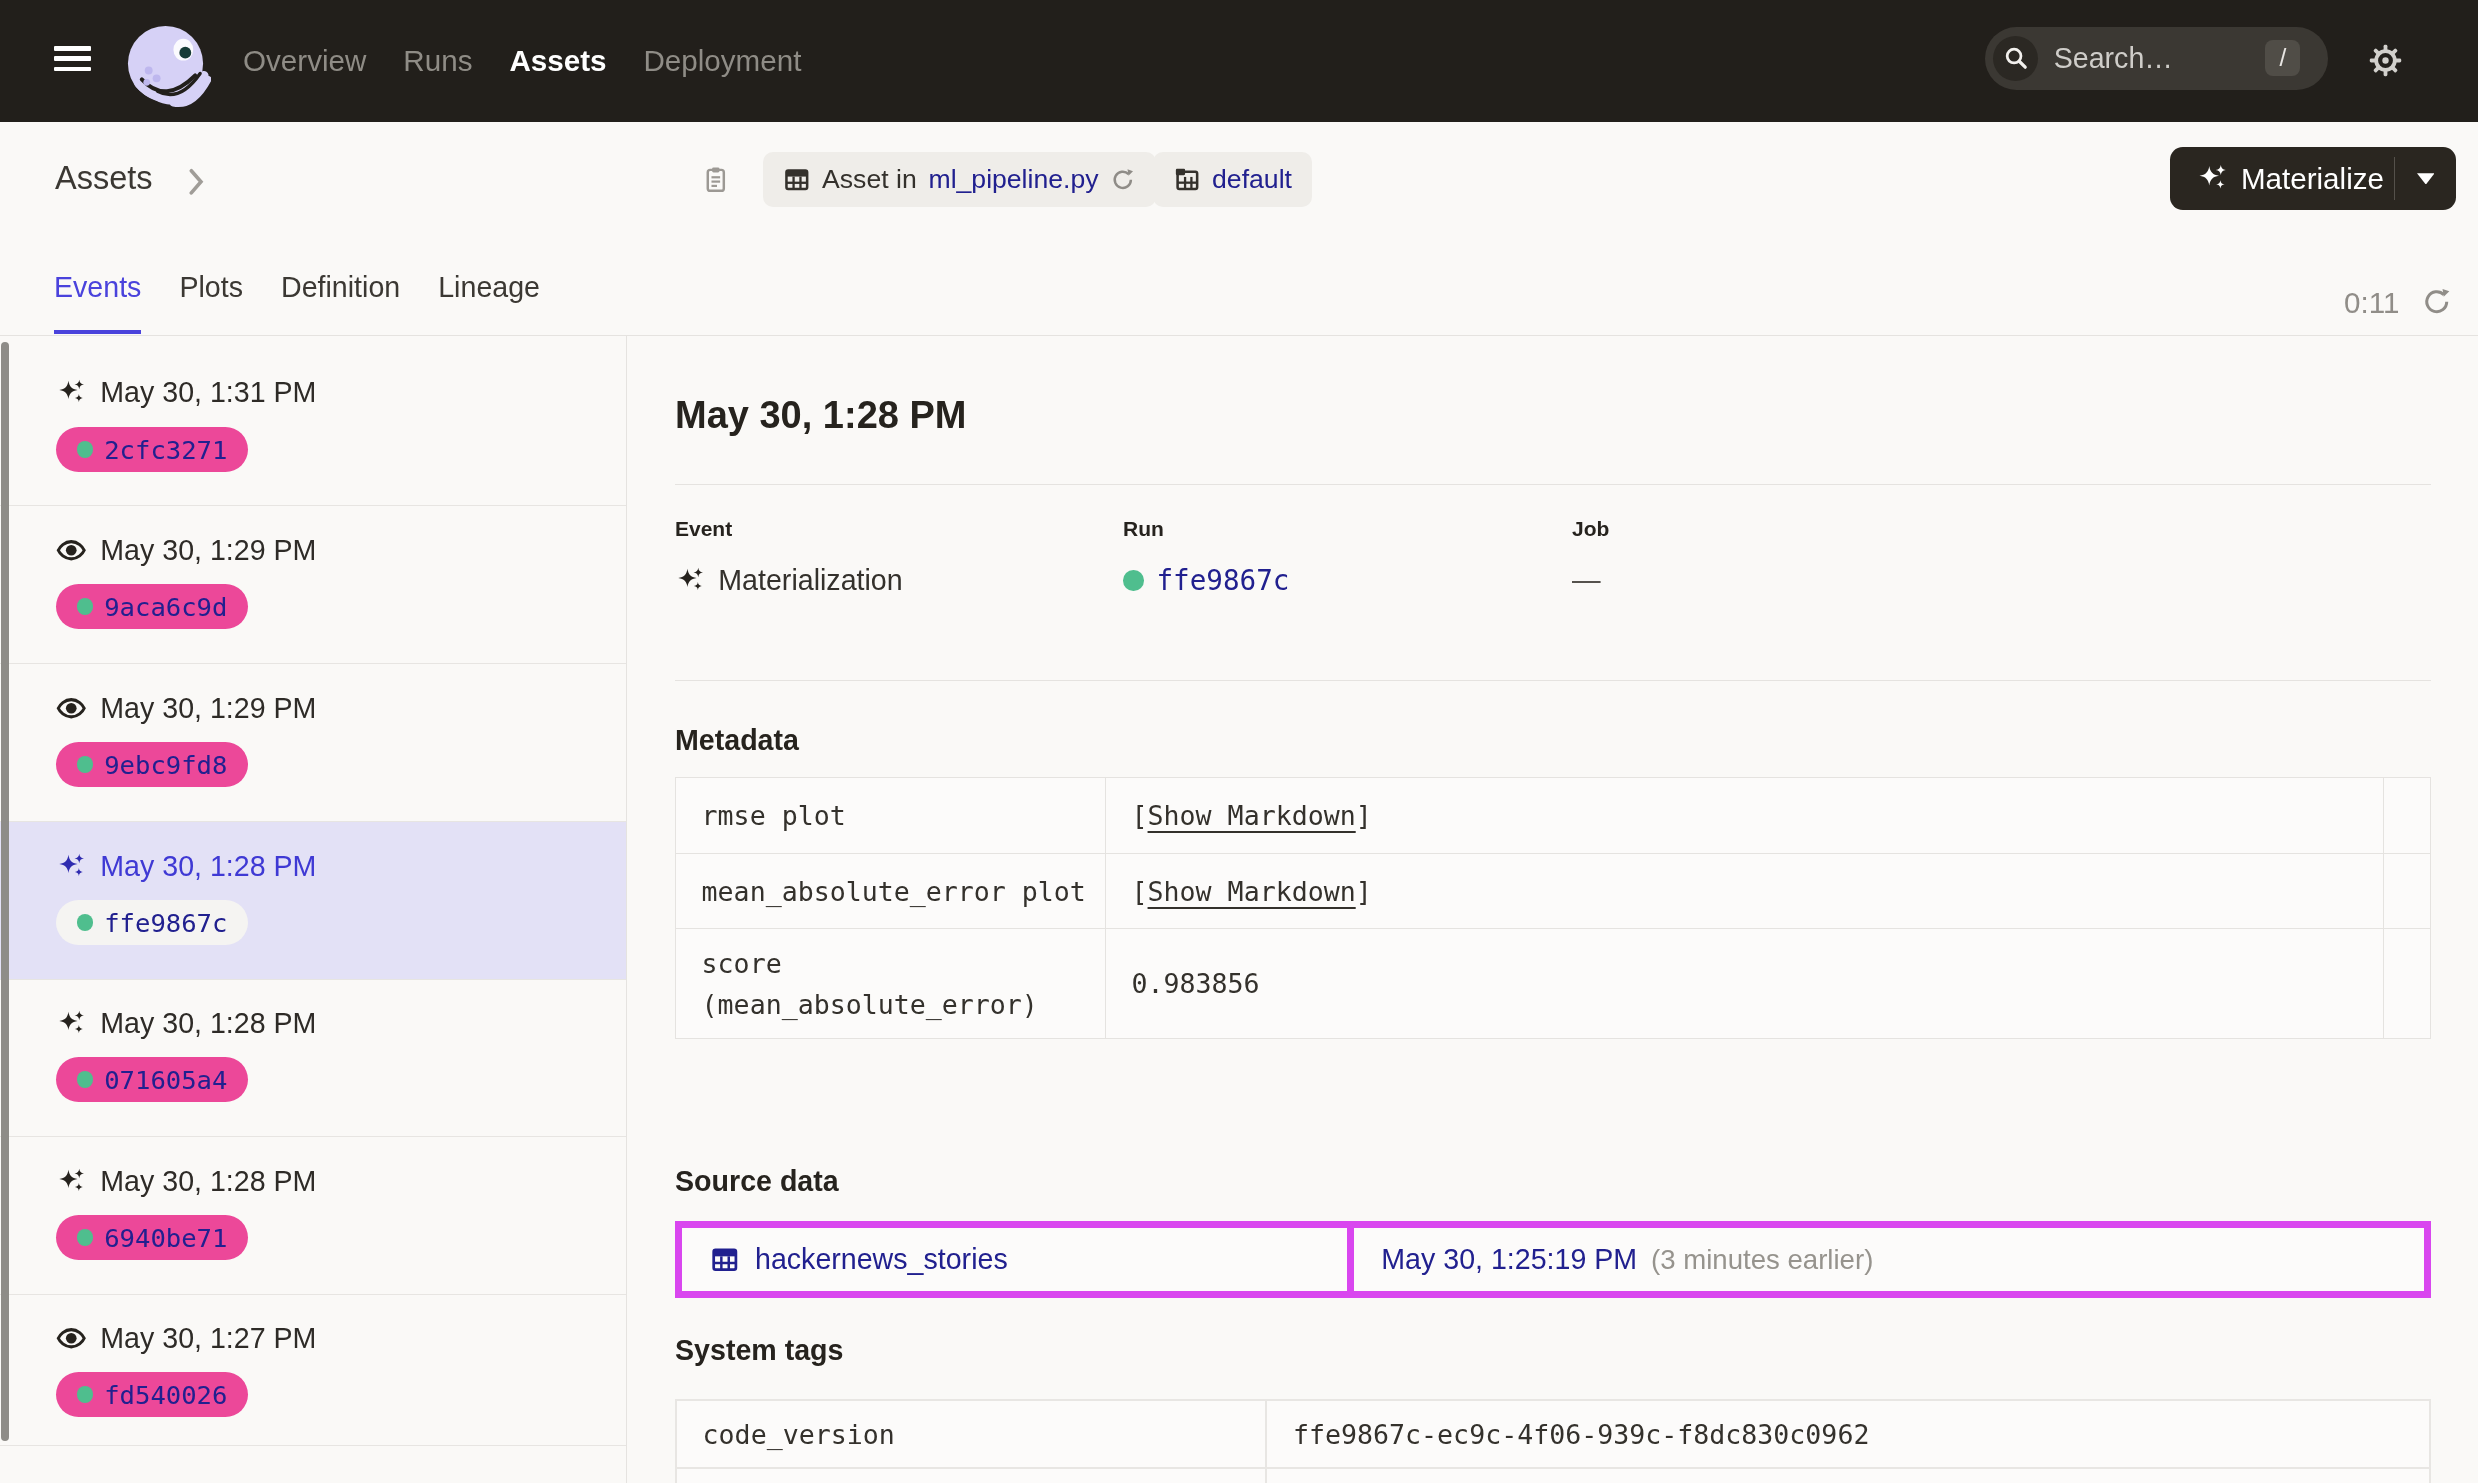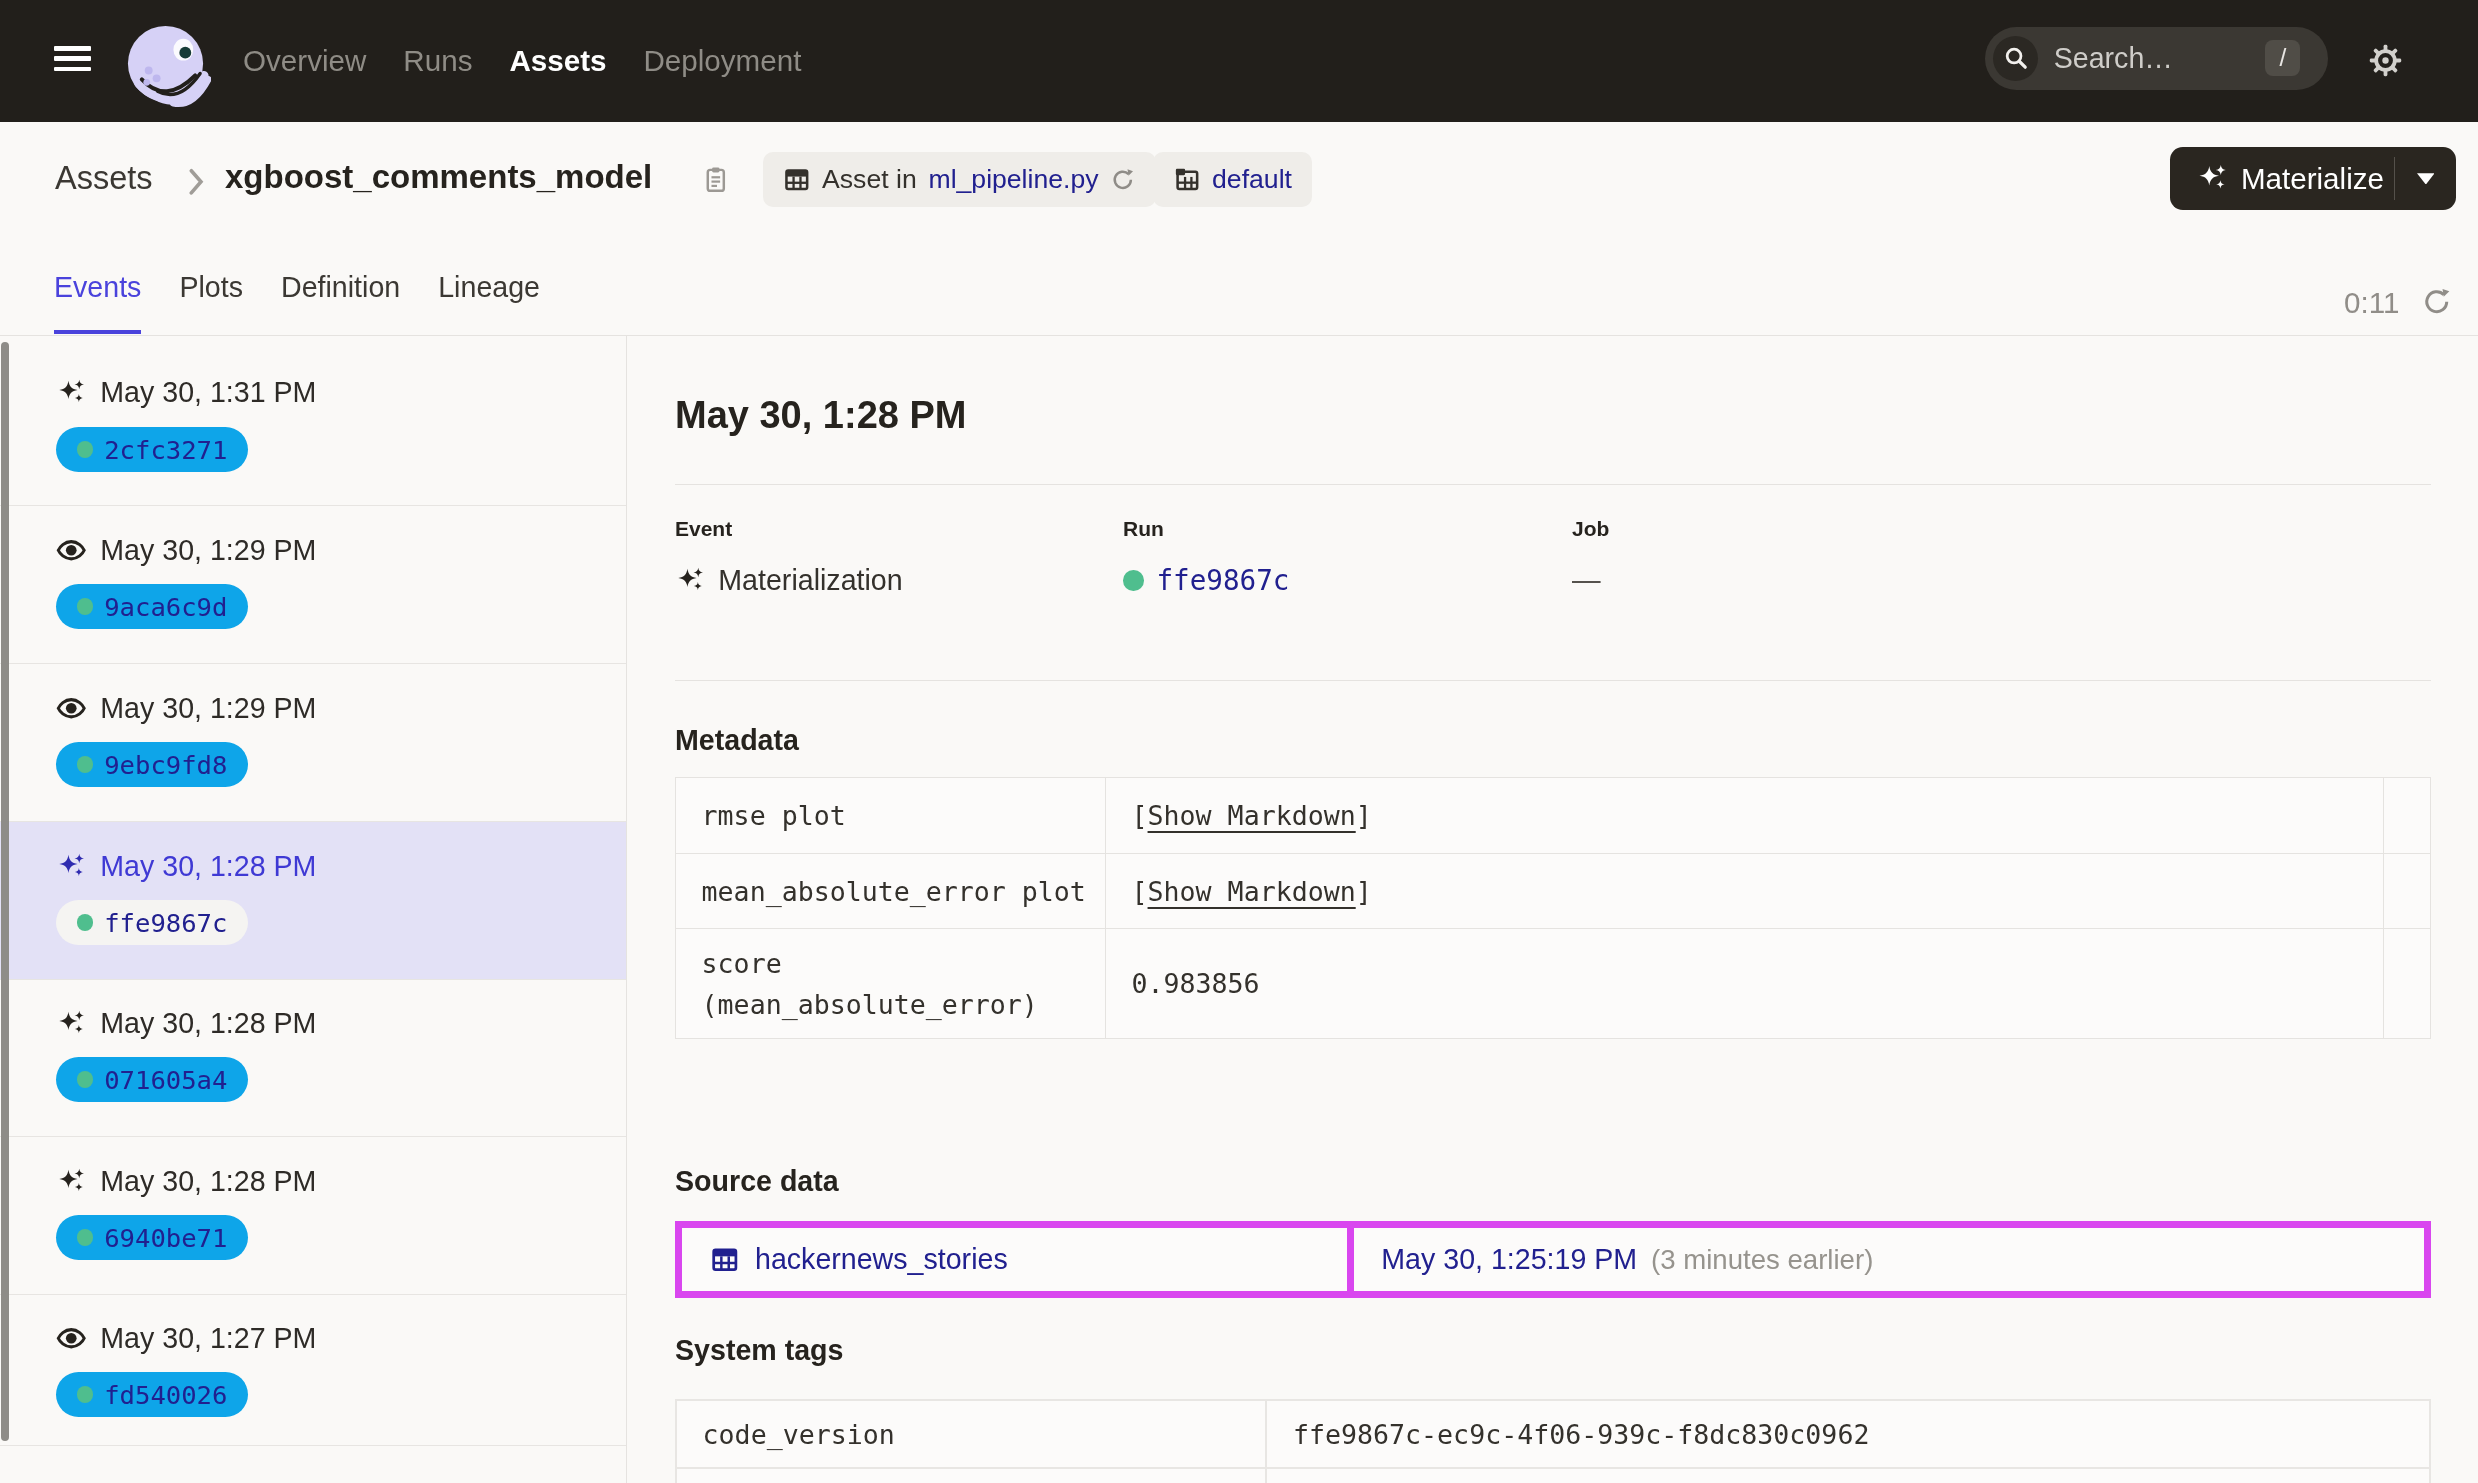--- a/index.html
+++ b/index.html
@@ -52,21 +52,21 @@
 
   
   .sidebar { position:absolute; left:0; top:336px; width:627px; height:1148px; border-right:1px solid #E5E3E0; }
   .sb-item { position:absolute; left:0; width:626px; border-bottom:1px solid #E7E5E2; cursor:pointer; }
   .sb-item.selected { background:#E3E1F6; }
   .sb-time { position:absolute; left:56px; display:flex; align-items:center; gap:13.8px;
              font-size:28.6px; color:#2E2B27; }
   .sb-item.selected .sb-time { color:#3F39D4; }
   .sb-icon { width:30.5px; height:30.5px; color:#26231E; flex:0 0 auto; }
   .sb-item.selected .sb-icon { color:#2F2BB0; }
-  .run-pill { position:absolute; left:56px; height:45px; background:#0ea5e9; border-radius:22.7px;
+  .run-pill { position:absolute; left:56px; height:45px; background:#ec4899; border-radius:22.7px;
               display:flex; align-items:center; gap:10.8px; padding:0 20.7px; cursor:pointer; }
   .sb-item.selected .run-pill { background:#F5F4F2; }
   .dot { width:16.7px; height:16.7px; border-radius:50%; background:#4FBE8E; flex:0 0 auto; }
   .run-id { font-family:"DejaVu Sans Mono",monospace; font-size:25.6px; color:#21208F; }
   .sb-scrollbar { position:absolute; left:1px; top:5.9px; width:7.9px; height:1099px; border-radius:4.9px;
                   background:#8E8C88; cursor:pointer; }
 
   
   .main-h1 { position:absolute; left:675px; top:394px; font-size:38px; font-weight:700; color:#26231E; }
   .hr { position:absolute; left:675px; width:1756px; height:1px; background:#E5E3E0; }
@@ -159,21 +159,20 @@
   </div>
 </div>
 
 <div class="crumb-row">
   <span class="crumb-root">Assets</span>
   <span class="crumb-chev">
     <svg viewBox="0 0 12 20" width="17.7" height="27.6">
         <polyline points="2,2 9,10 2,18" fill="none" stroke="currentColor" stroke-width="2.6" stroke-linecap="round"></polyline>
       </svg>
   </span>
-  <span class="crumb-title">xgboost_comments_model</span>
   <span class="copy-btn">
     <svg viewBox="0 0 24 24" width="29.6" height="31.5">
       <rect x="5.5" y="4" width="13" height="17" rx="2" fill="none" stroke="currentColor" stroke-width="2"></rect>
       <rect x="9" y="2" width="6" height="4.2" rx="1.2" fill="currentColor"></rect>
       <line x1="8.5" y1="10" x2="15.5" y2="10" stroke="currentColor" stroke-width="1.8"></line>
       <line x1="8.5" y1="13.5" x2="15.5" y2="13.5" stroke="currentColor" stroke-width="1.8"></line>
       <line x1="8.5" y1="17" x2="13" y2="17" stroke="currentColor" stroke-width="1.8"></line>
     </svg>
   </span>
 

